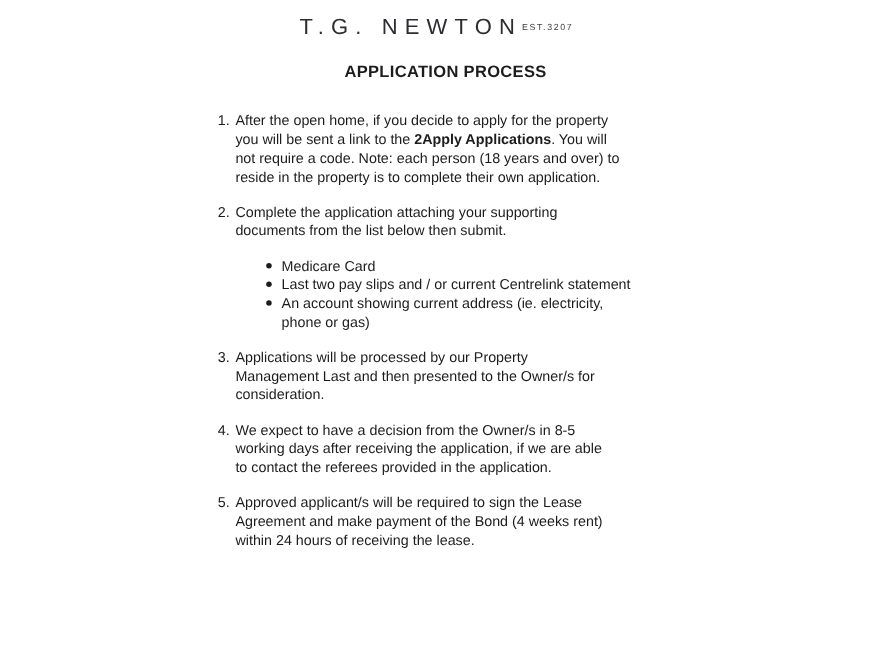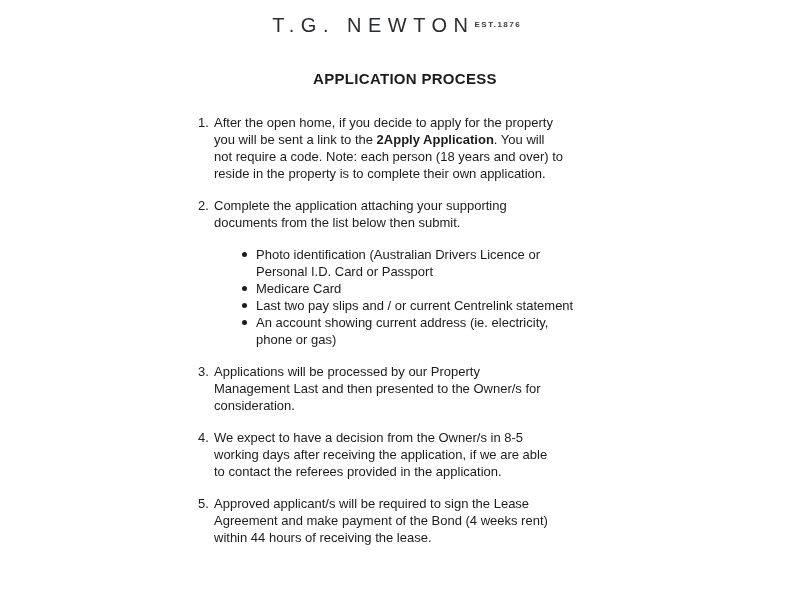--- a/index.html
+++ b/index.html
@@ -32,29 +32,29 @@
     color:var(--color-brand);
     line-height:24px;
     white-space:nowrap;
   }
   .est-row{
     display:flex;
     justify-content:space-between;
     padding-right:6.5px; 
     margin-top:7px;
     font-size:8px;
-    font-weight:700;
+    font-weight:400;
     letter-spacing:1.5px;
     color:var(--color-muted);
     line-height:10px;
   }
 
   
   .doc-title{
-    margin:33px 0 0 0;
+    margin:20px 0 0 0;
     text-align:center;
     font-size:15px;
     font-weight:700;
     letter-spacing:0.3px;
     line-height:18px;
     color:var(--color-text);
     padding-left:10px;
   }
 
   
@@ -109,50 +109,43 @@
 </style>
 </head>
 <body>
 
 <div class="page">
 
   <header class="brand-block">
     <div class="wordmark">T.G. NEWTON</div>
     <div class="est-row">
       <span>EST.</span>
-      <span>1876</span>
+      <span>3207</span>
     </div>
   </header>
 
   <h1 class="doc-title">APPLICATION PROCESS</h1>
 
   <main class="content">
 
     <div class="num-item">
       <span class="num">1.</span>
       <p class="itext"><span>After the open home, if you decide to apply for the property
-you will be sent a link to the </span><strong>2Apply Application</strong><span>. You will
+you will be sent a link to the </span><strong>2Apply Applications</strong><span>. You will
 not require a code. Note: each person (18 years and over) to
 reside in the property is to complete their own application.</span></p>
     </div>
 
     <div class="num-item">
       <span class="num">2.</span>
       <p class="itext">Complete the application attaching your supporting
 documents from the list below then submit.</p>
     </div>
 
     <ul class="bullets">
-      <li class="bullet-item">
-        <span class="dot-col">
-            <span class="dot"></span>
-          </span>
-        <p class="btext">Photo identification (Australian Drivers Licence or
-Personal I.D. Card or Passport</p>
-      </li>
       <li class="bullet-item">
         <span class="dot-col">
             <span class="dot"></span>
           </span>
         <p class="btext">Medicare Card</p>
       </li>
       <li class="bullet-item">
         <span class="dot-col">
             <span class="dot"></span>
           </span>
@@ -178,17 +171,17 @@
       <span class="num">4.</span>
       <p class="itext">We expect to have a decision from the Owner/s in 8-5
 working days after receiving the application, if we are able
 to contact the referees provided in the application.</p>
     </div>
 
     <div class="num-item">
       <span class="num">5.</span>
       <p class="itext">Approved applicant/s will be required to sign the Lease
 Agreement and make payment of the Bond (4 weeks rent)
-within 44 hours of receiving the lease.</p>
+within 24 hours of receiving the lease.</p>
     </div>
 
   </main>
 </div>
 
 </body></html>

